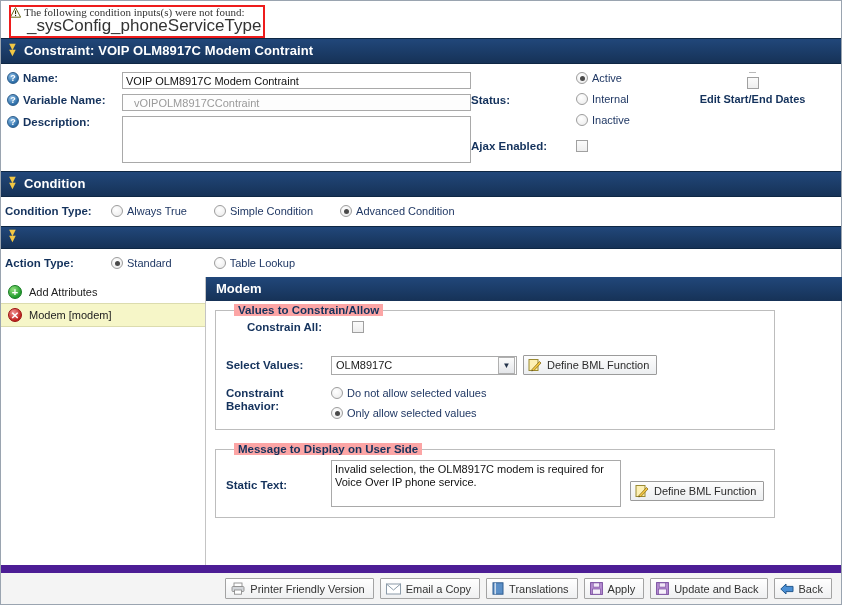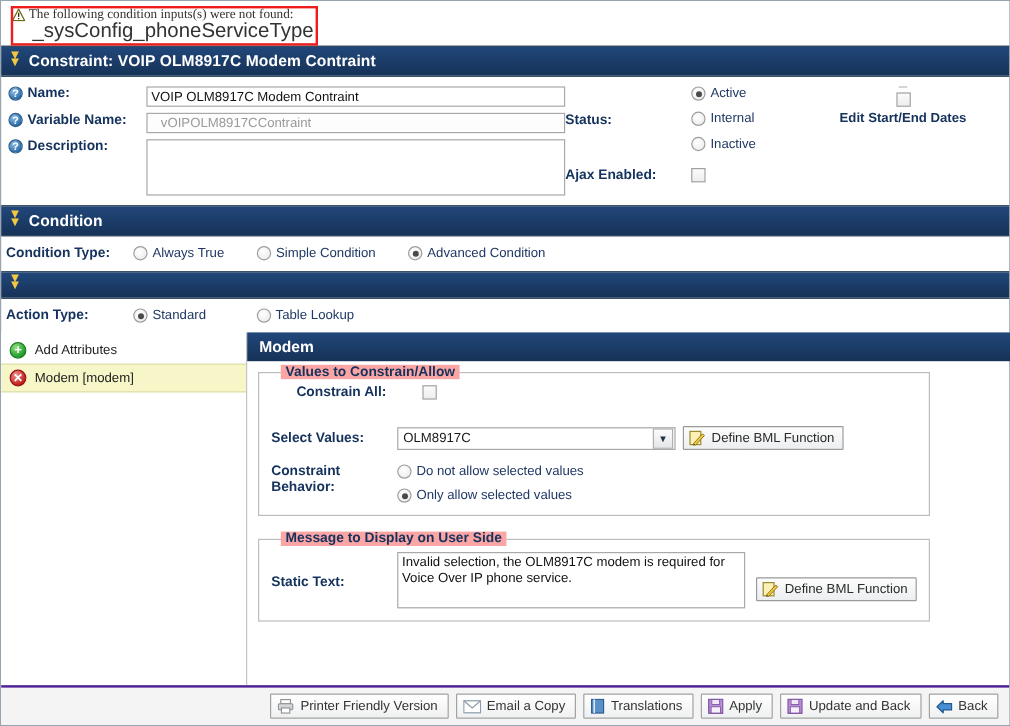--- a/index.html
+++ b/index.html
@@ -274,21 +274,21 @@
     margin-right: 1px;
     border: 1px solid #b0b0b0;
     background: linear-gradient(#fcfcfc, #e4e6e9);
     box-sizing: border-box;
     display: flex; align-items: center; justify-content: center;
     font-size: 8px; color: #23324a;
   }
 
   
   .footer {
-    border-top: 2px solid #4c1d95;
+    border-top: 8px solid #4c1d95;
     background: #f4f4f4;
     height: 31px;
     display: flex;
     align-items: center;
     justify-content: flex-end;
     gap: 6px;
     padding-right: 9px;
   }
   .fbtn {
     display: inline-flex;
@@ -460,21 +460,21 @@
       <div class="group">
         <div class="gtitle">Values to Constrain/Allow</div>
 
         <div style="display:flex;align-items:center;margin-top:2px;">
           <div class="lbl" style="width:105px;flex:0 0 105px;margin-left:21px;">Constrain All:</div>
           <span class="cbox"></span>
         </div>
 
         <div style="display:flex;align-items:center;margin-top:22px;">
           <div class="lbl" style="width:105px;flex:0 0 105px;">Select Values:</div>
-          <div class="sel-in" style="width:232px;">
+          <div class="sel-in" style="width:186px;">
             <span>OLM8917C</span>
             <span class="sel-arrow">▼</span>
           </div>
           <div class="btn" style="margin-left:6px;">
             <span>
               <svg width="14" height="14" viewBox="0 0 14 14">
                 <rect x="1" y="1.5" width="9" height="11" fill="#fdf0b5" stroke="#9a8a33" stroke-width="1"></rect>
                 <path d="M4 11.5 L11.5 3.5 L13 5 L5.5 13 Z" fill="#f5c842" stroke="#8a6f18" stroke-width=".8"></path>
                 <path d="M4 11.5 L5.5 13 L3.3 13.3 Z" fill="#6b5a1c"></path>
               </svg>

